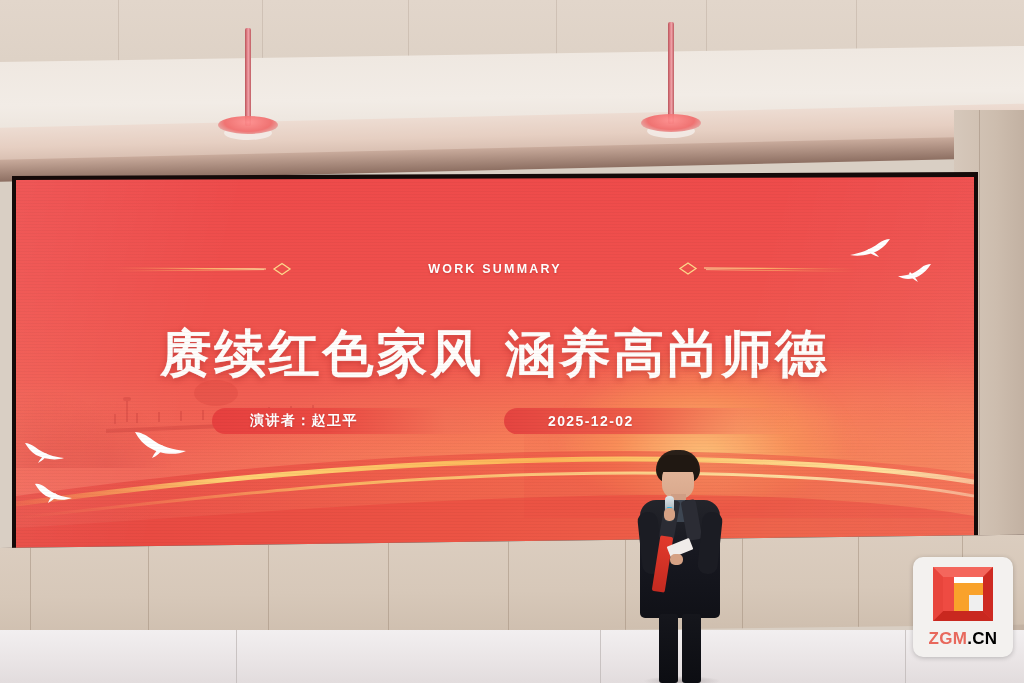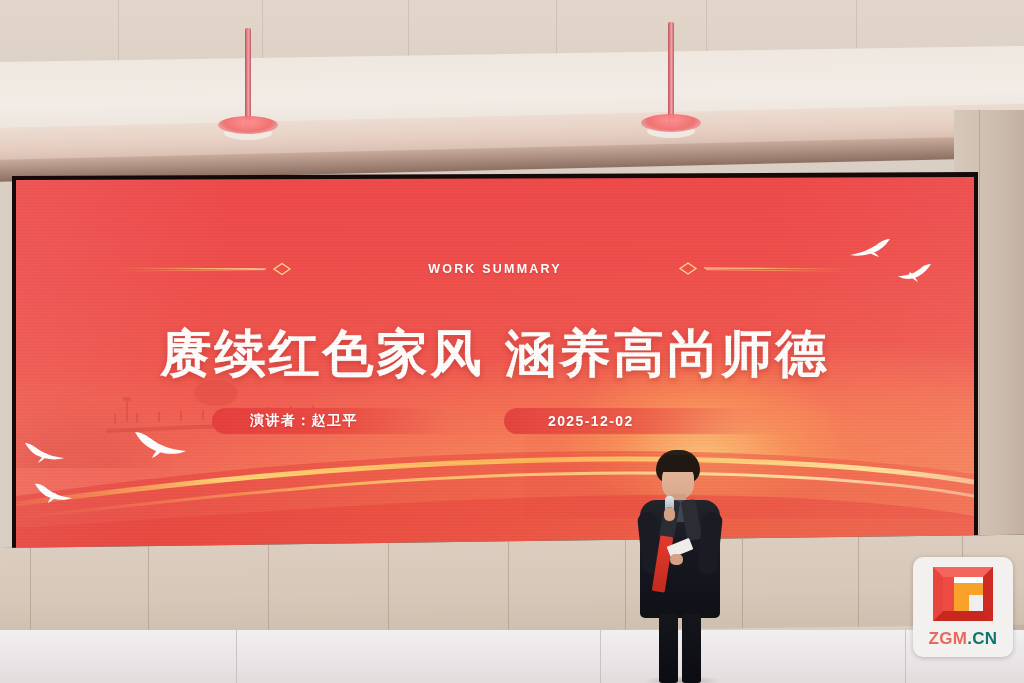--- a/index.html
+++ b/index.html
@@ -313,21 +313,21 @@
     box-shadow:0 1px 5px rgba(0,0,0,.22);
     display:flex; flex-direction:column; align-items:center;
     padding-top:8px;
   }
   .wm-logo { width:64px; height:58px; position:relative; }
   .wm-text {
     margin-top:6px; font-size:17px; font-weight:bold; letter-spacing:.3px;
     font-family:"Liberation Sans",sans-serif;
   }
   .wm-zgm { color:#e8685c; }
-  .wm-cn  { color:#0f766e; }
+  .wm-cn  { color:#000000; }
 </style>
 </head>
 <body>
 
 <div class="scene">
 
   <div class="ceiling-upper">
     <div class="ceiling-panel-line" style="left:118px"></div>
     <div class="ceiling-panel-line" style="left:262px"></div>
     <div class="ceiling-panel-line" style="left:408px"></div>

